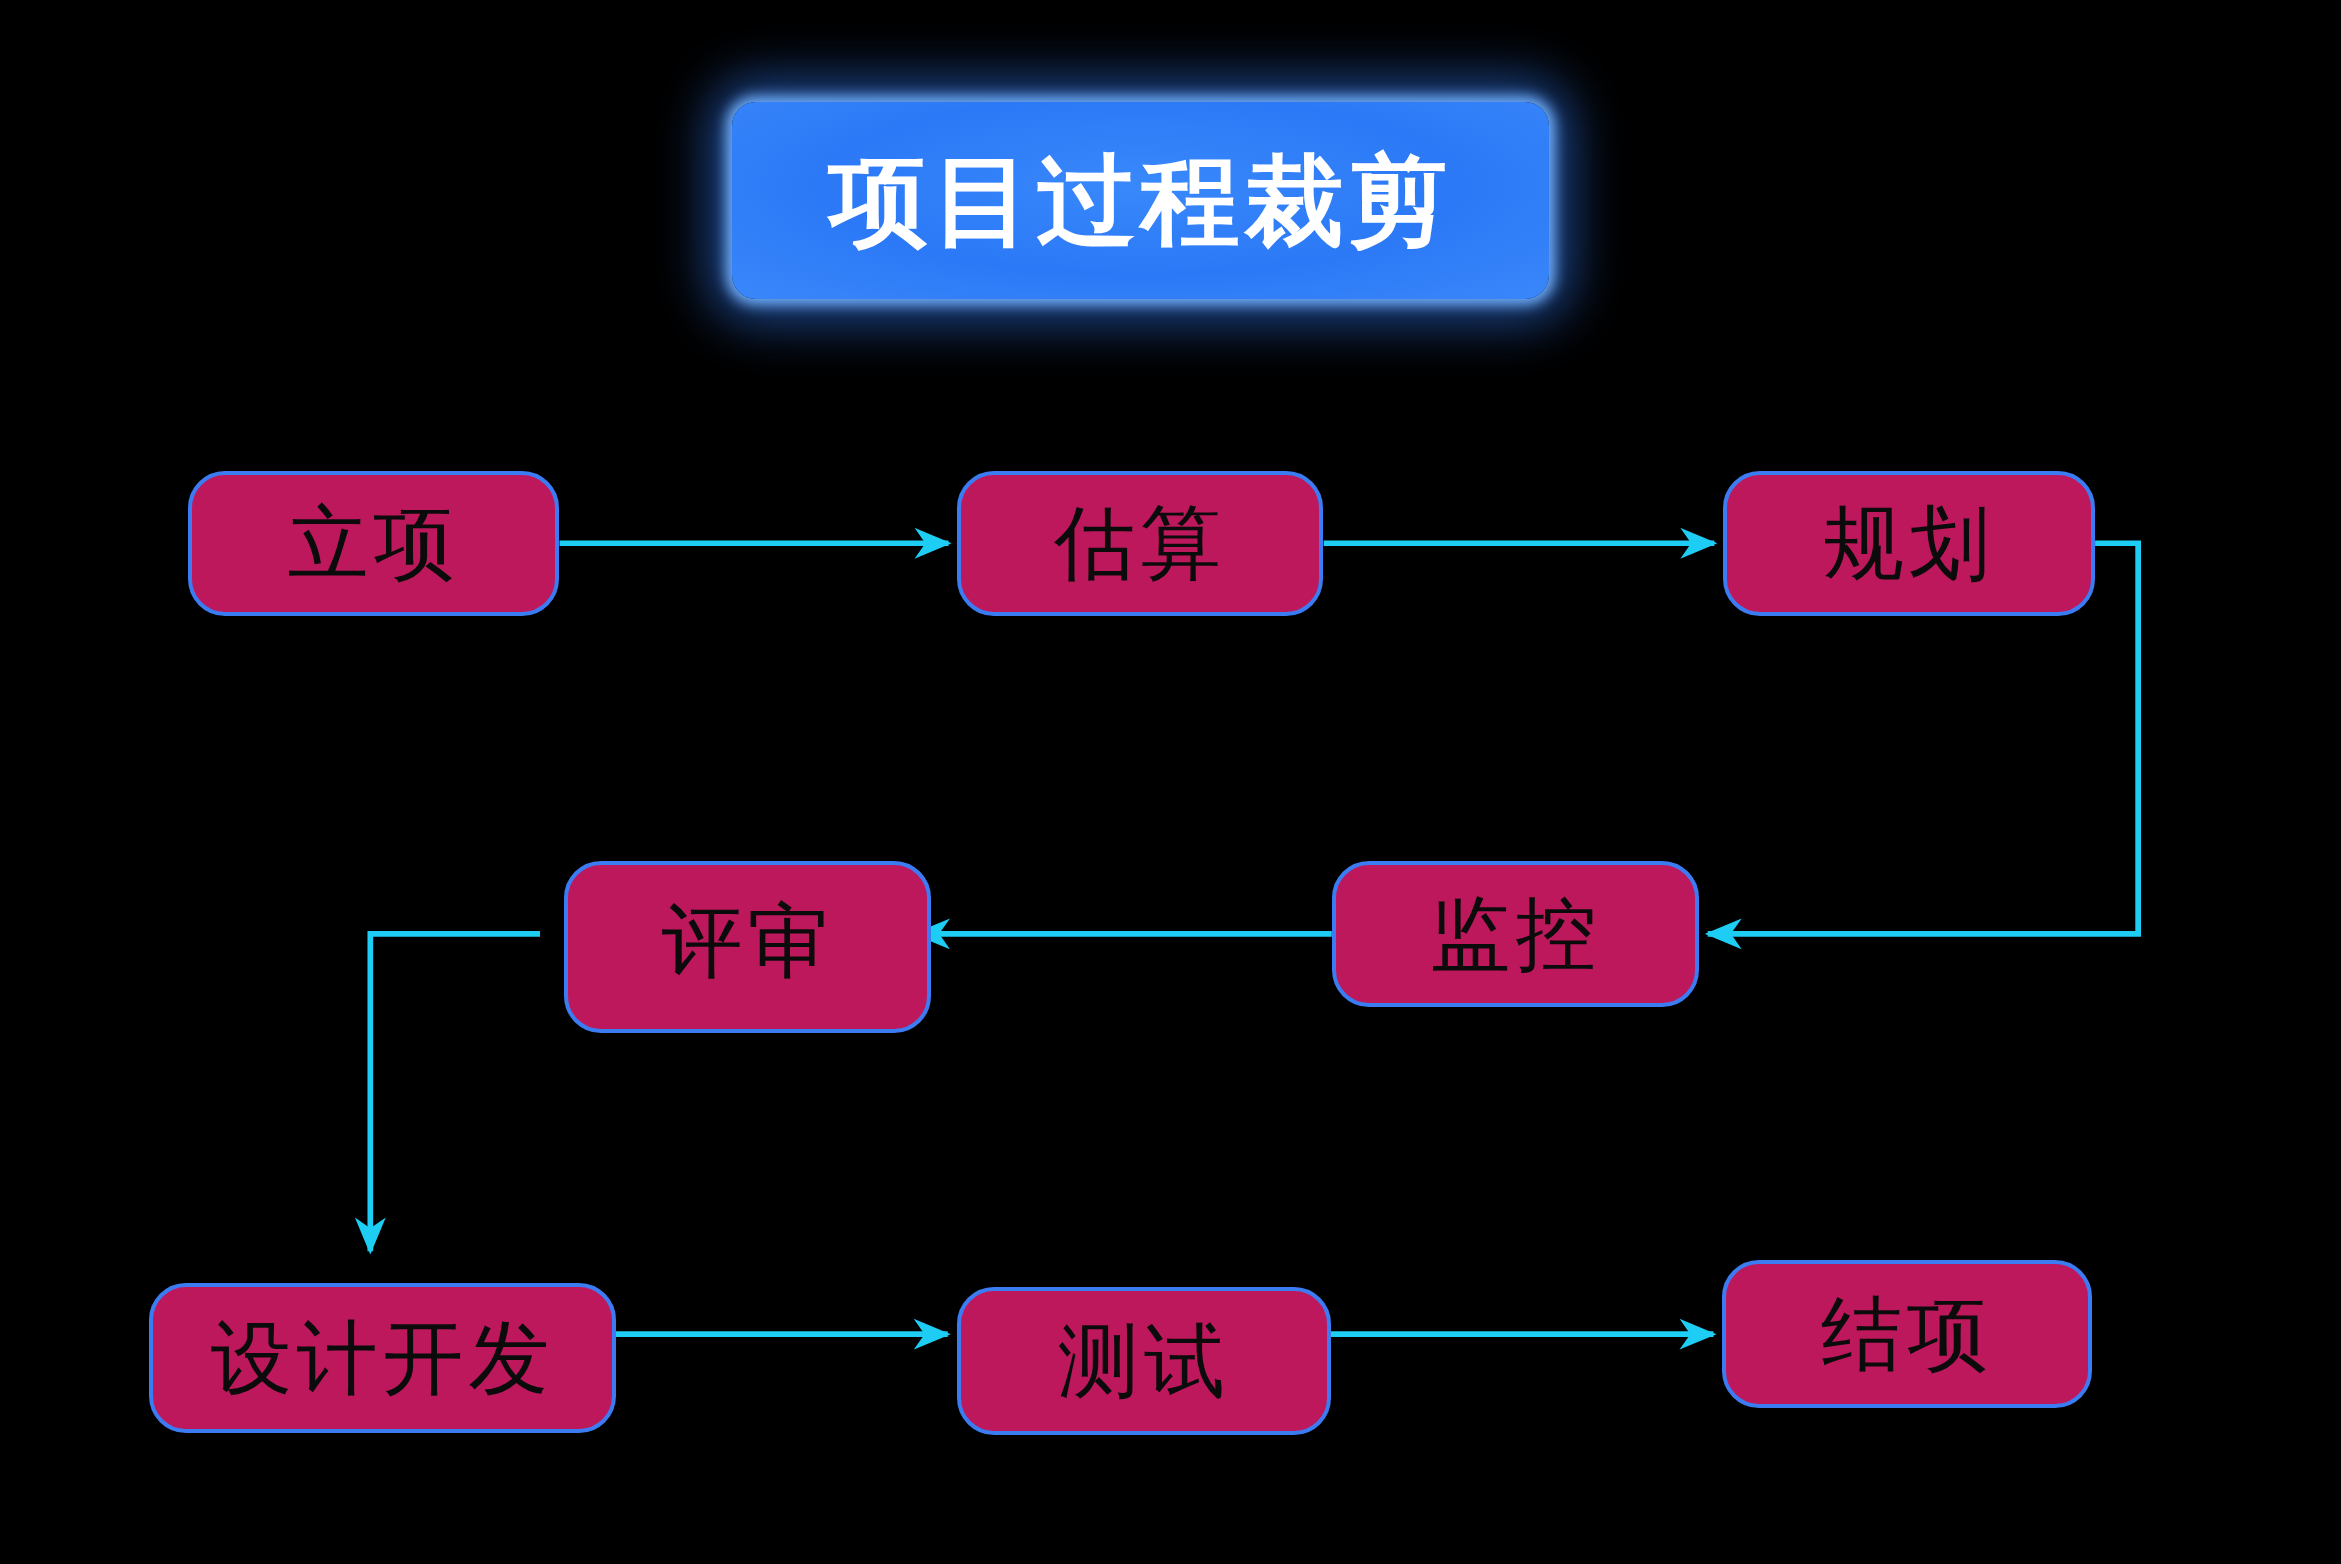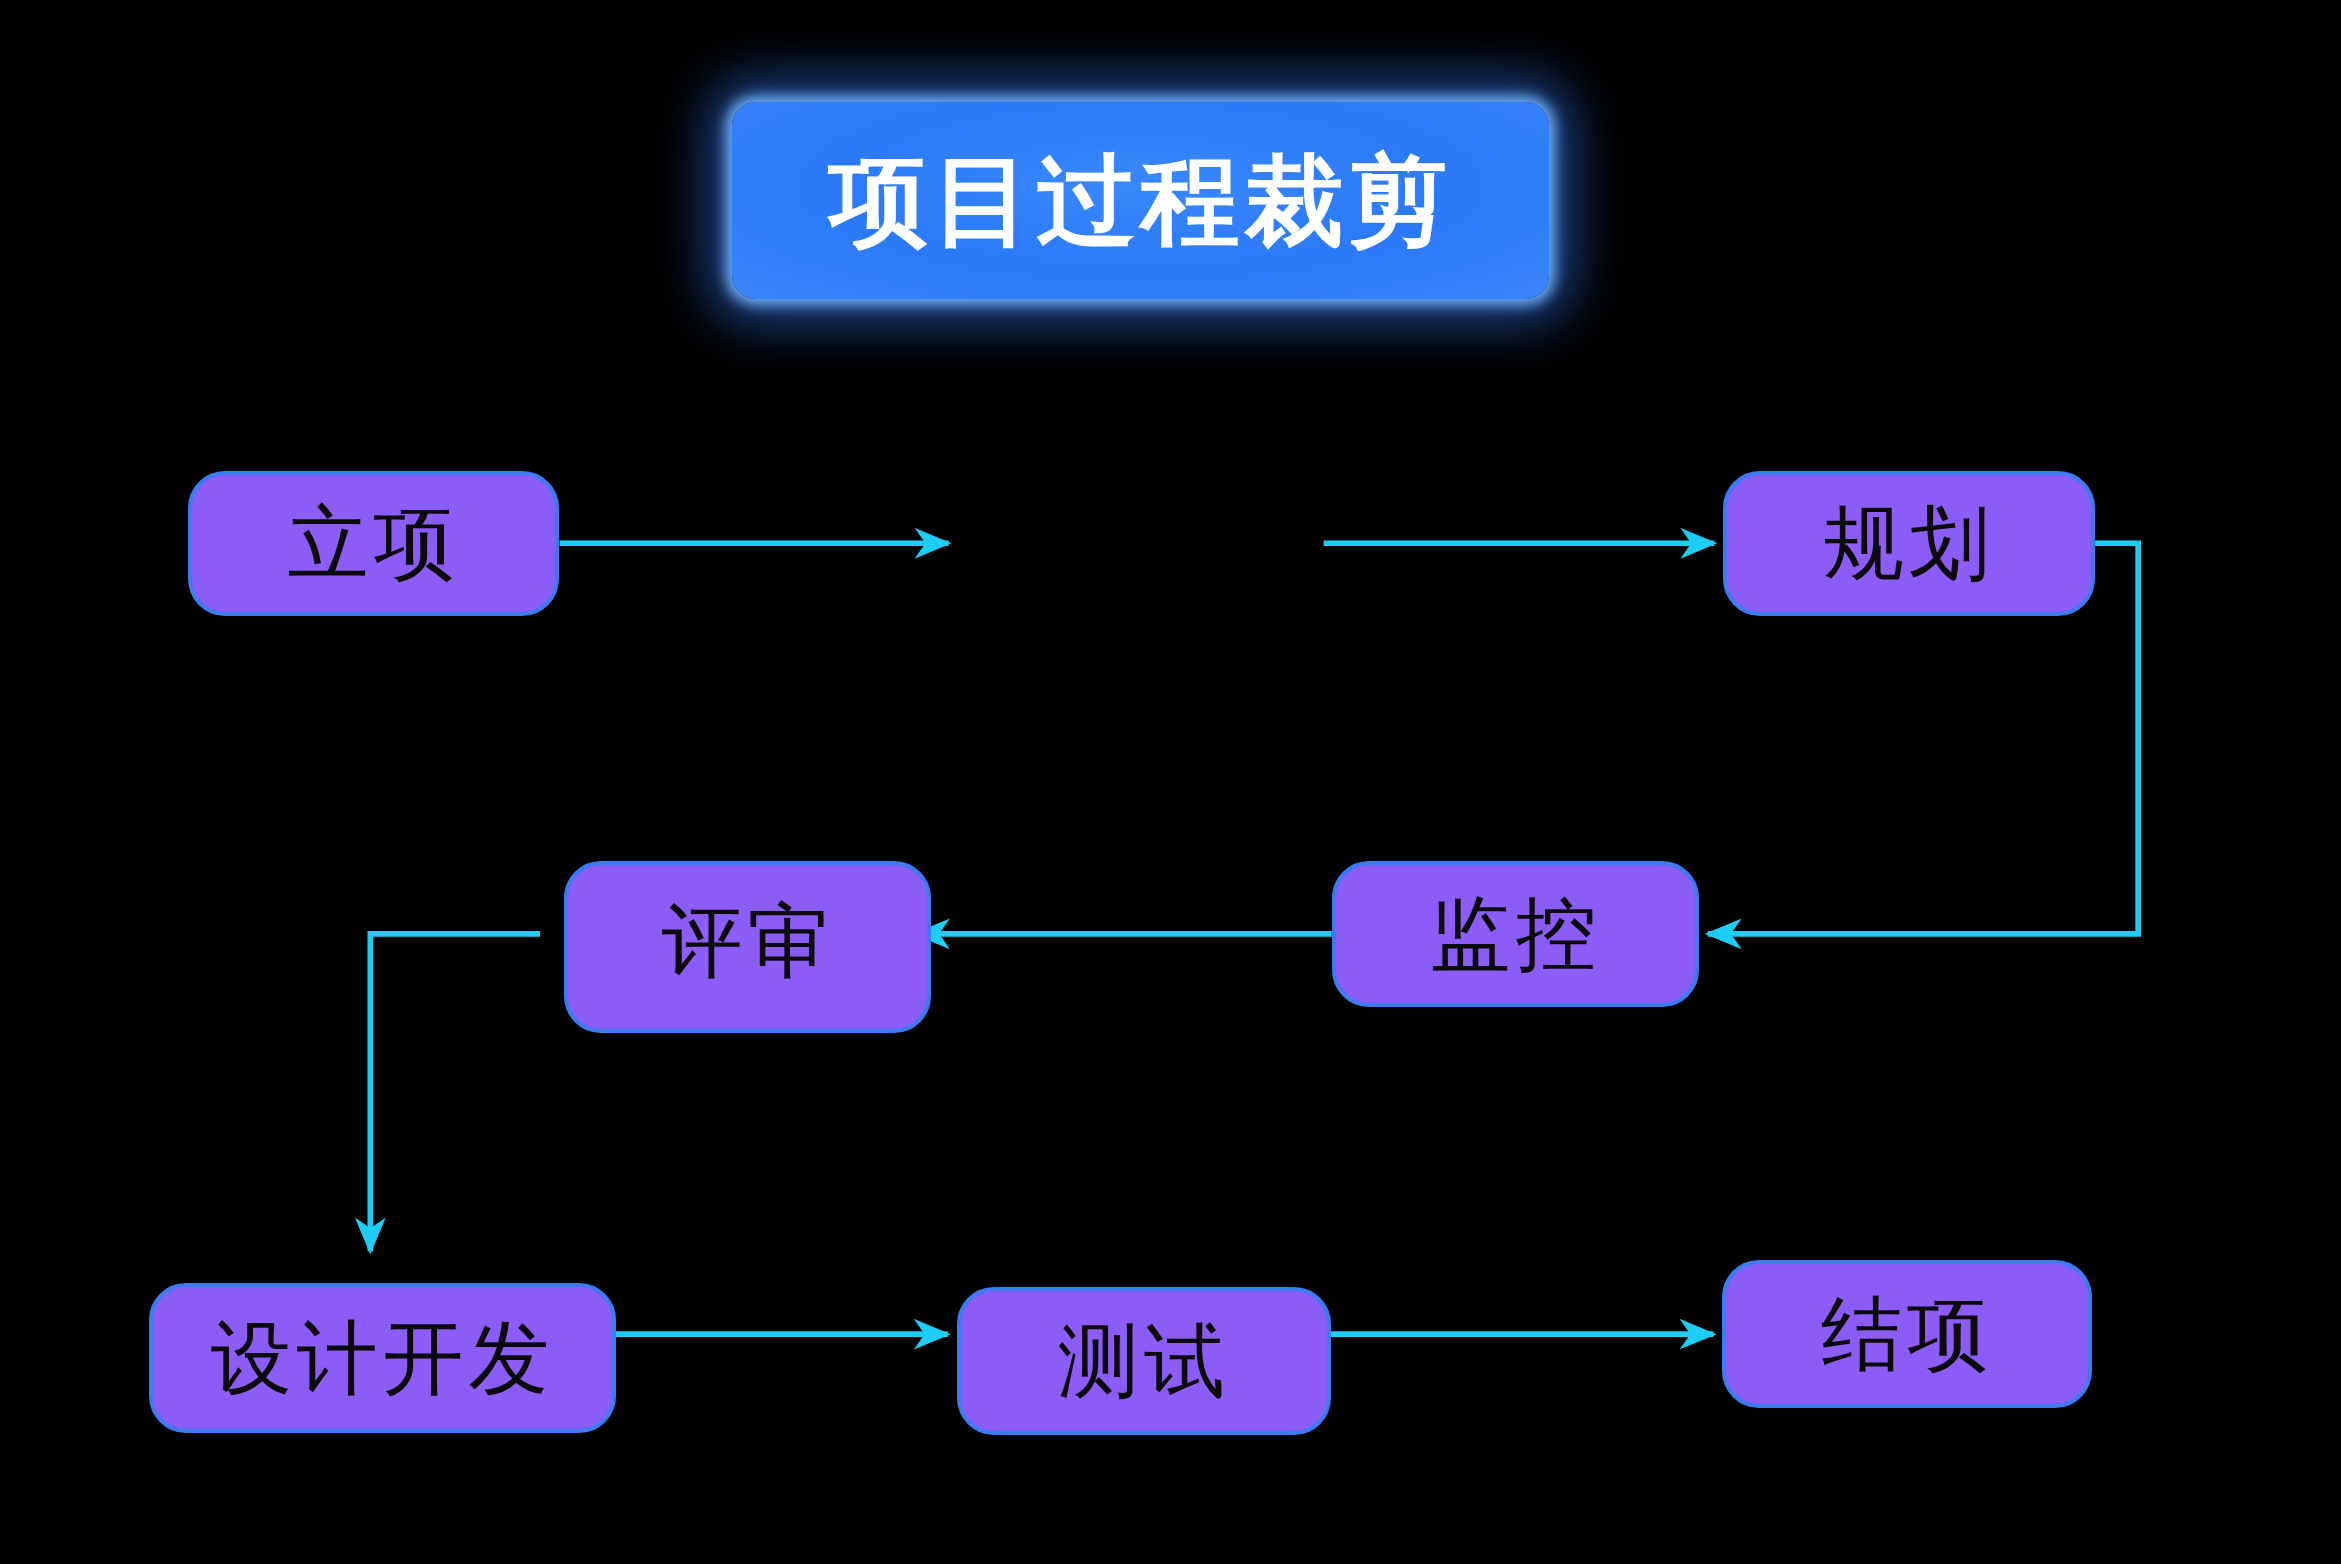--- a/index.html
+++ b/index.html
@@ -36,21 +36,21 @@
   }
   .title-pill .title-text {
     color: #ffffff;
     font-size: 99px;
     font-weight: bold;
     letter-spacing: 4.9px;
     line-height: 1;
   }
   .node {
     position: absolute;
-    background: #8b5cf6;
+    background: #be185d;
     border: 4.9px solid #3b7cf3;
     border-radius: 37px;
     display: flex; align-items: center; justify-content: center;
     box-sizing: border-box;
   }
   .node .node-text {
     color: #0b0b0b;
     font-size: 81px;
     letter-spacing: 4.9px;
     line-height: 1;
@@ -85,20 +85,23 @@
     <path class="edge" marker-end="url(#arrowhead)" d="M1638,1643 L2110,1643"></path>
   </svg>
 
   <div class="title-pill">
     <span class="title-text">项目过程裁剪</span>
   </div>
 
   <div class="node" id="node-initiation">
     <span class="node-text">立项</span>
   </div>
+  <div class="node" id="node-estimation">
+    <span class="node-text">估算</span>
+  </div>
   <div class="node" id="node-planning">
     <span class="node-text">规划</span>
   </div>
   <div class="node" id="node-monitoring">
     <span class="node-text">监控</span>
   </div>
   <div class="node" id="node-review">
     <span class="node-text">评审</span>
   </div>
   <div class="node" id="node-design">

